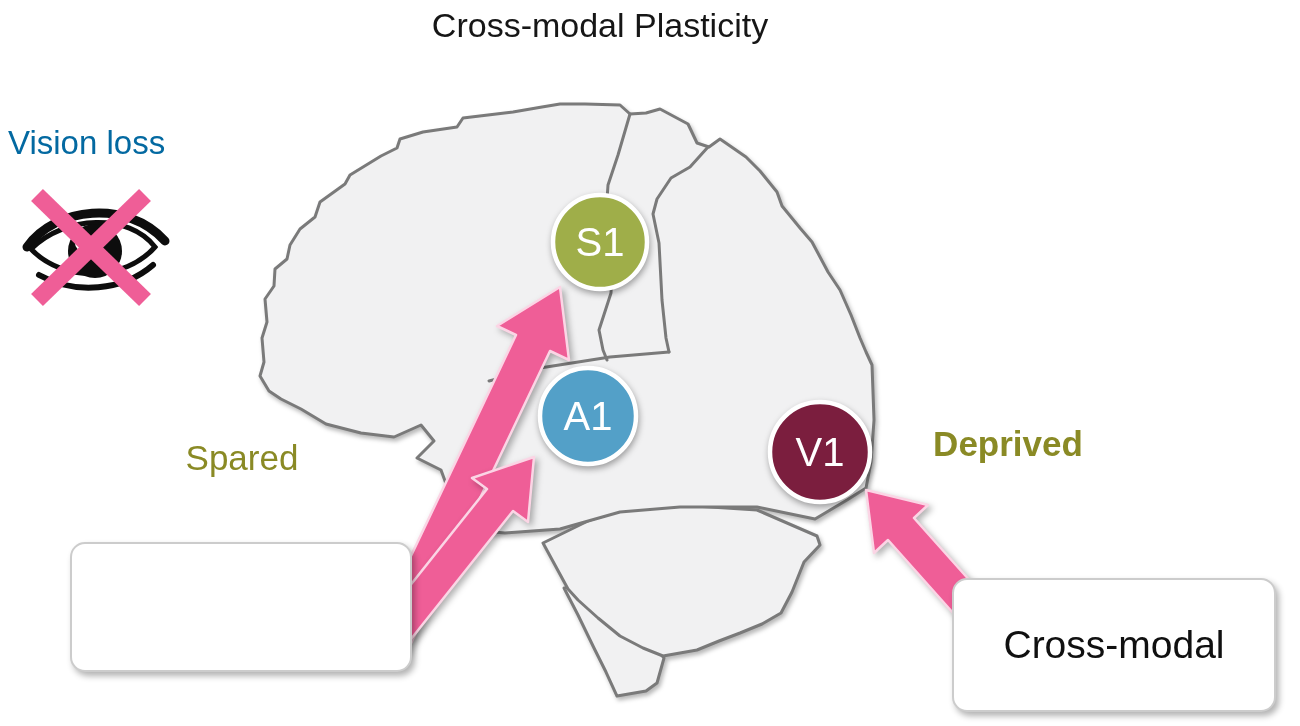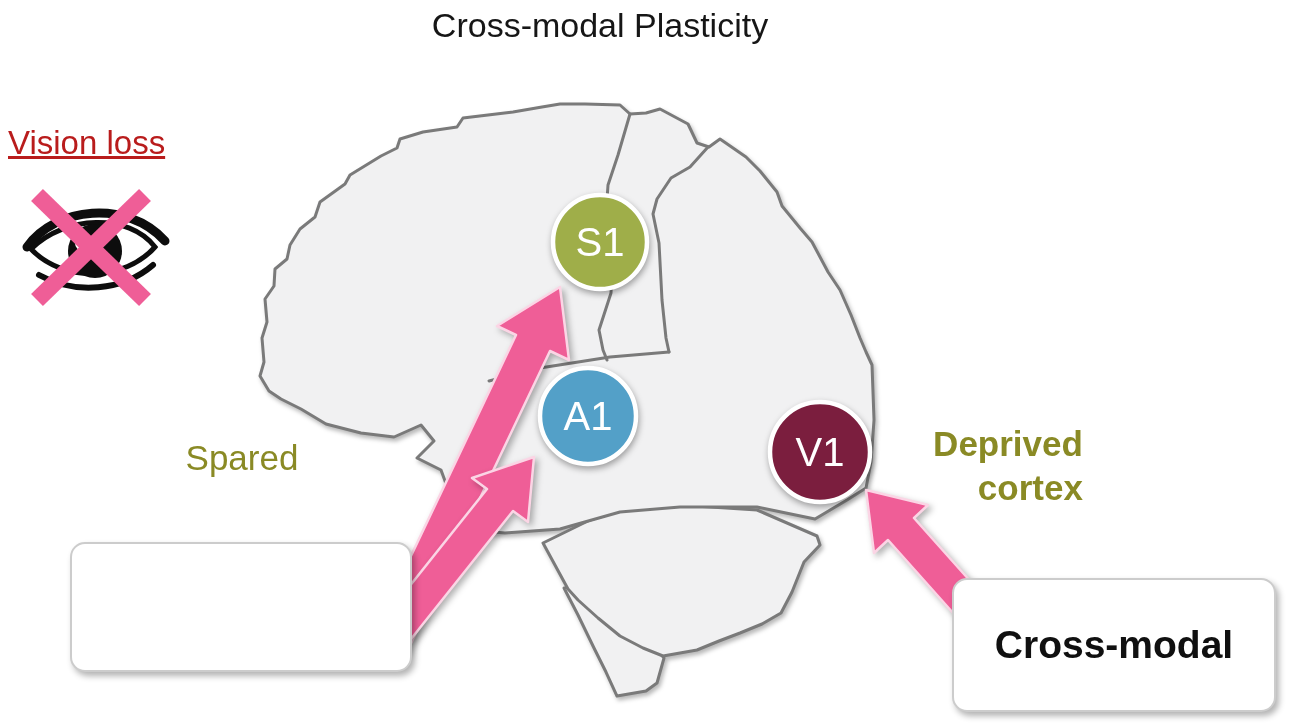--- a/index.html
+++ b/index.html
@@ -21,35 +21,35 @@
   .node circle{stroke:#ffffff;stroke-width:4.5;filter:drop-shadow(1px 3px 3px rgba(0,0,0,0.35));}
   .node text{
     fill:#ffffff;font-size:40px;font-family:"Liberation Sans", sans-serif;
     text-anchor:middle;
   }
   .overlay{position:absolute;white-space:nowrap;}
   .title{
     left:600px;top:6px;transform:translateX(-50%);
     font-size:34px;color:#161616;letter-spacing:0px;
   }
-  .vision-loss{left:8px;top:124px;font-size:33px;color:#b91c1c;text-decoration:underline;}
+  .vision-loss{left:8px;top:124px;font-size:33px;color:#0369a1;}
   .olive-label{
     transform:translateX(-50%);text-align:right;
     font-size:35px;line-height:44px;color:var(--olive_text);
   }
   .spared{left:242px;top:436px;}
   .deprived{left:1008px;top:422px;font-weight:bold;}
   .label-box{
     position:absolute;background:#ffffff;border:2px solid #cccccc;border-radius:15px;
     box-shadow:3px 4px 6px rgba(0,0,0,0.3);
     display:flex;flex-direction:column;justify-content:center;align-items:center;
     font-size:39px;line-height:48px;color:#101010;text-align:center;
   }
   .box-compensatory{left:70px;top:542px;width:338px;height:126px;}
-  .box-recruitment{left:952px;top:578px;width:320px;height:130px;font-weight:bold;}
+  .box-recruitment{left:952px;top:578px;width:320px;height:130px;}
   .eye-black{fill:none;stroke:#0d0d0d;}
 </style>
 </head>
 <body>
 
 <div id="stage">
 
   <svg id="diagram-svg" width="1300" height="726" viewBox="0 0 1300 726">
 
     <g class="brain-layer">
@@ -96,21 +96,20 @@
   <div class="overlay title">Cross-modal Plasticity</div>
 
   <div class="overlay vision-loss">Vision loss</div>
 
   <div class="overlay olive-label spared">
     <div>Spared</div>
   </div>
 
   <div class="overlay olive-label deprived">
     <div>Deprived</div>
-    <div>cortex</div>
   </div>
 
   <div class="label-box box-compensatory">
   </div>
 
   <div class="label-box box-recruitment">
     <div>Cross-modal</div>
   </div>
 
 </div>

